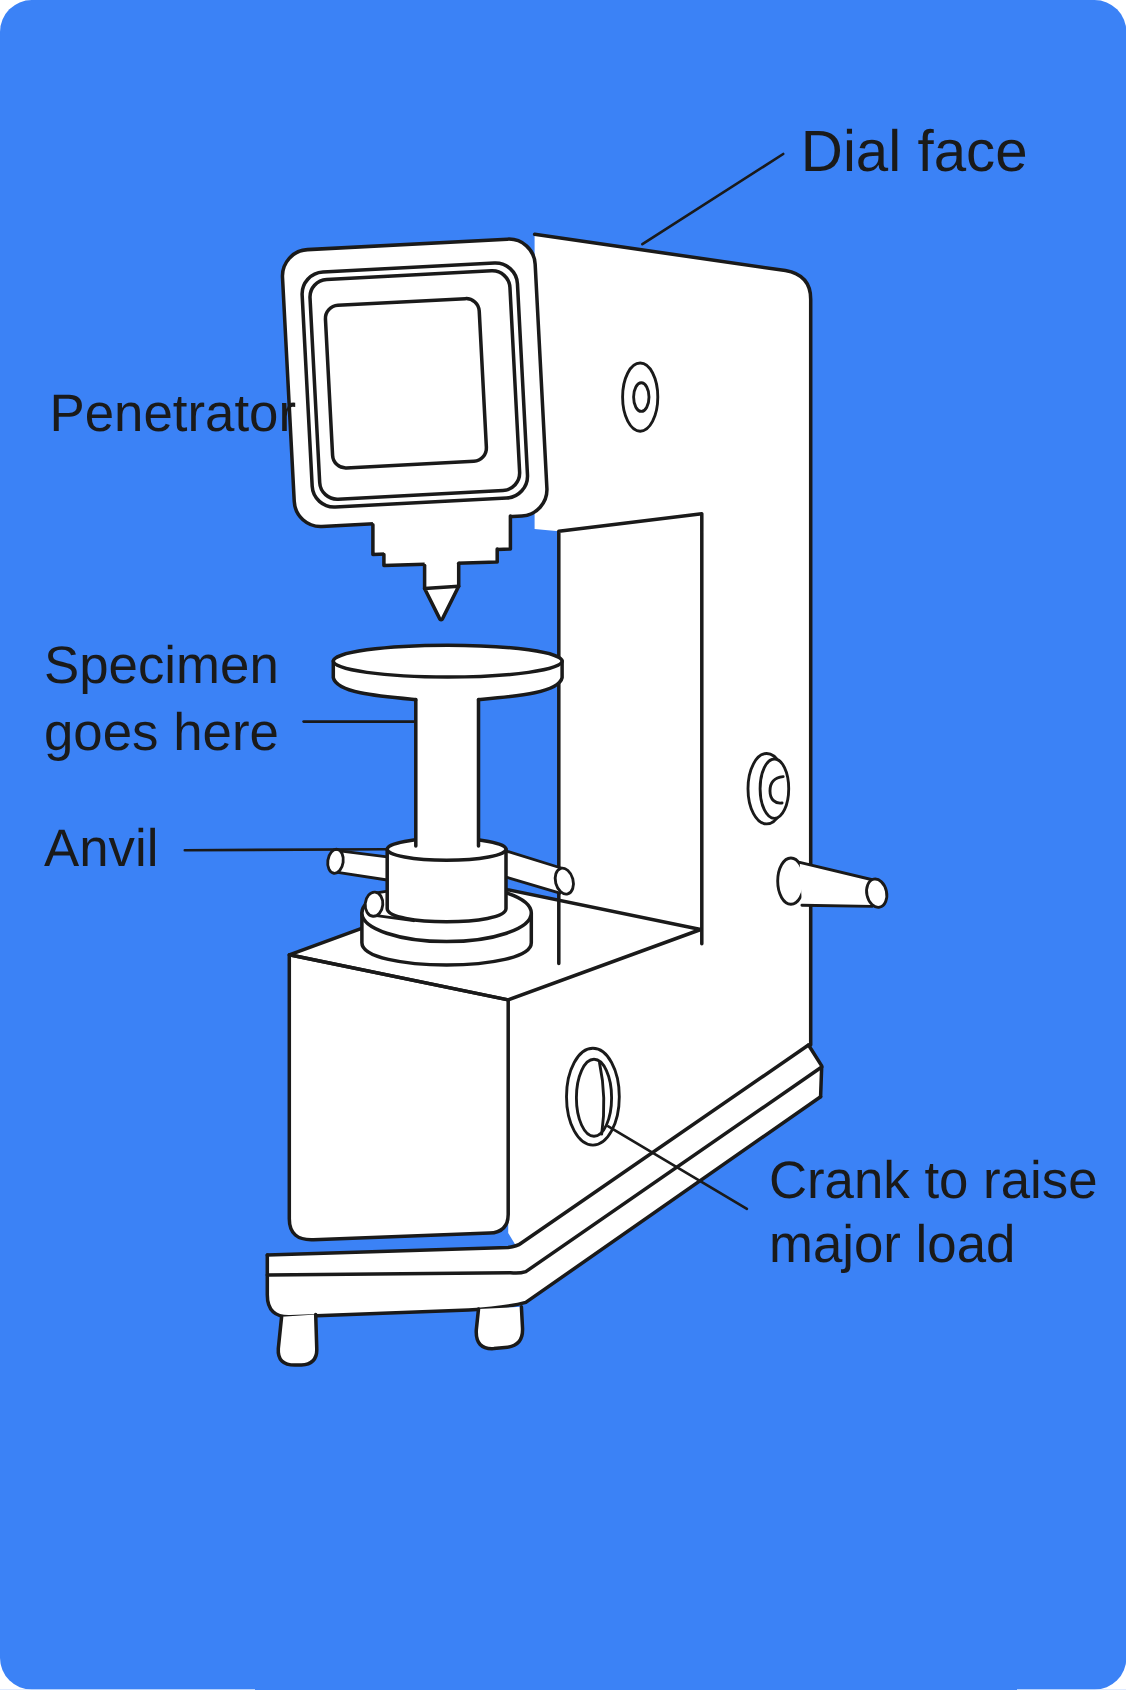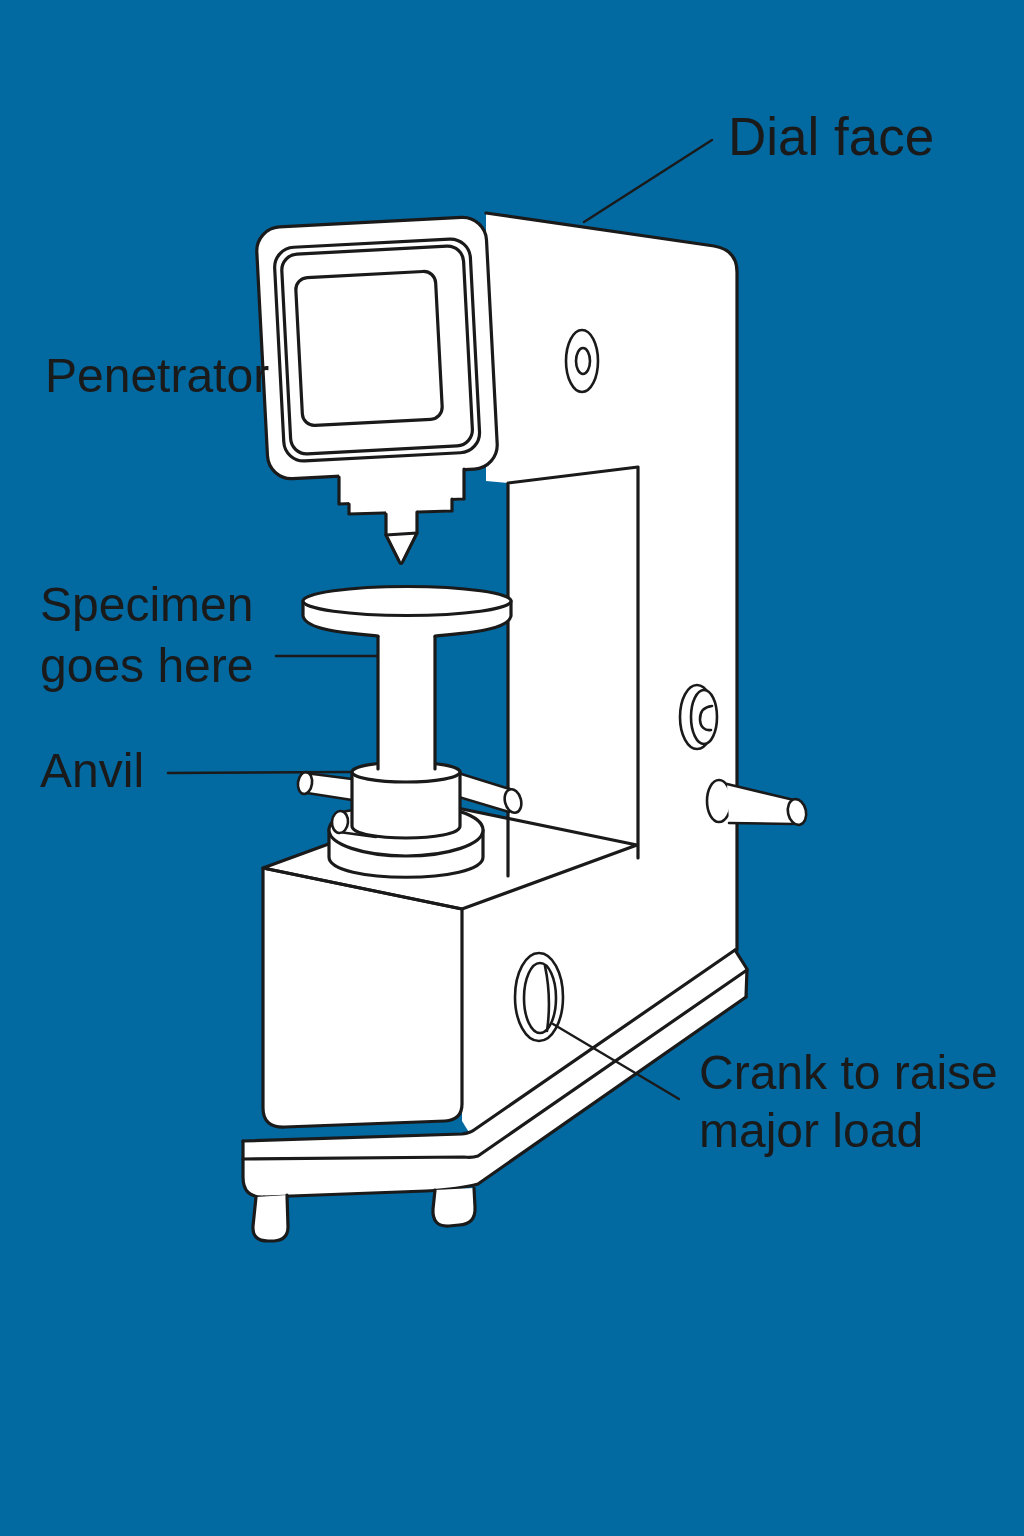--- a/index.html
+++ b/index.html
@@ -1,16 +1,16 @@
 <!DOCTYPE html>
 <html><head>
 <meta charset="utf-8">
 <style>
   html,body{margin:0;padding:0;background:#ffffff;}
-  .canvas{position:relative;width:1024px;height:1536px;background:#0369a1;overflow:hidden;}
+  .canvas{position:relative;width:1024px;height:1536px;background:#3b82f6;overflow:hidden;border-radius:29px;}
   svg{display:block;}
   .fs{fill:#ffffff;stroke:#1a1a1a;stroke-width:3.2;stroke-linecap:round;stroke-linejoin:round;}
   .ln{fill:none;stroke:#1a1a1a;stroke-width:3.2;stroke-linecap:round;stroke-linejoin:round;}
   .fw{fill:#ffffff;stroke:none;}
   .thin{stroke-width:2.6;}
   .leader{fill:none;stroke:#1a1a1a;stroke-width:2.4;stroke-linecap:round;}
   text{font-family:"Liberation Sans",sans-serif;fill:#1a1a1a;}
   .lbl{font-size:48px;}
   .lbl-big{font-size:53px;}
 </style>

